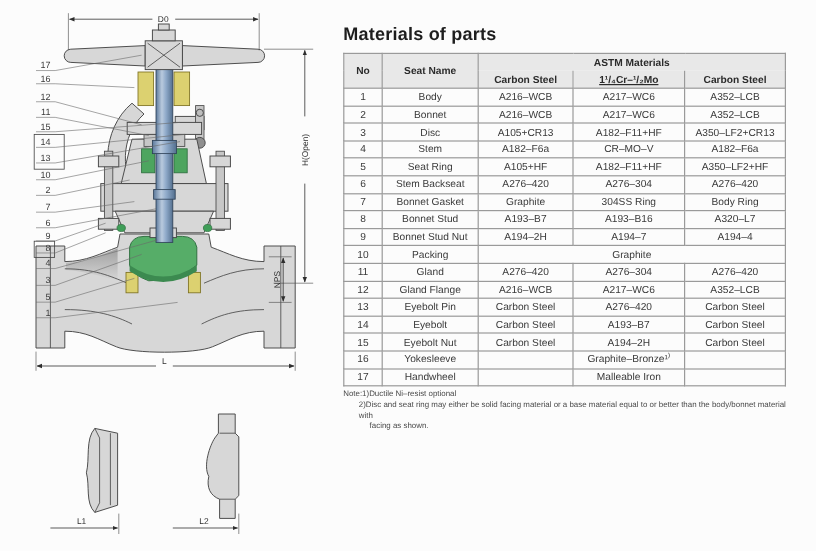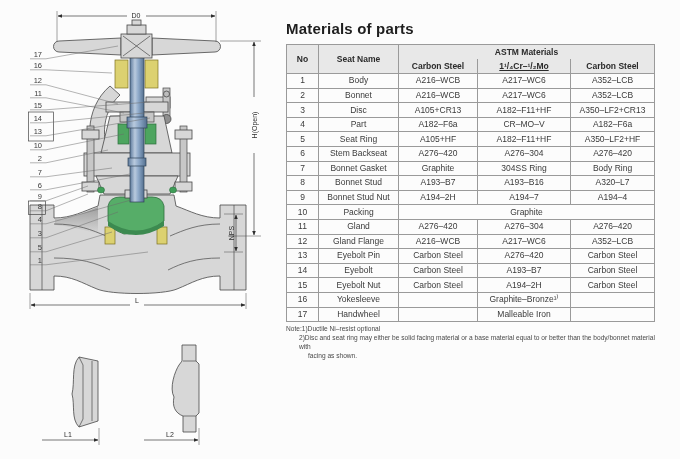--- a/index.html
+++ b/index.html
@@ -259,21 +259,21 @@
           </tr>
           <tr>
             <td>3</td>
             <td>Disc</td>
             <td>A105+CR13</td>
             <td>A182–F11+HF</td>
             <td>A350–LF2+CR13</td>
           </tr>
           <tr>
             <td>4</td>
-            <td>Part</td>
+            <td>Stem</td>
             <td>A182–F6a</td>
             <td>CR–MO–V</td>
             <td>A182–F6a</td>
           </tr>
           <tr>
             <td>5</td>
             <td>Seat Ring</td>
             <td>A105+HF</td>
             <td>A182–F11+HF</td>
             <td>A350–LF2+HF</td>

